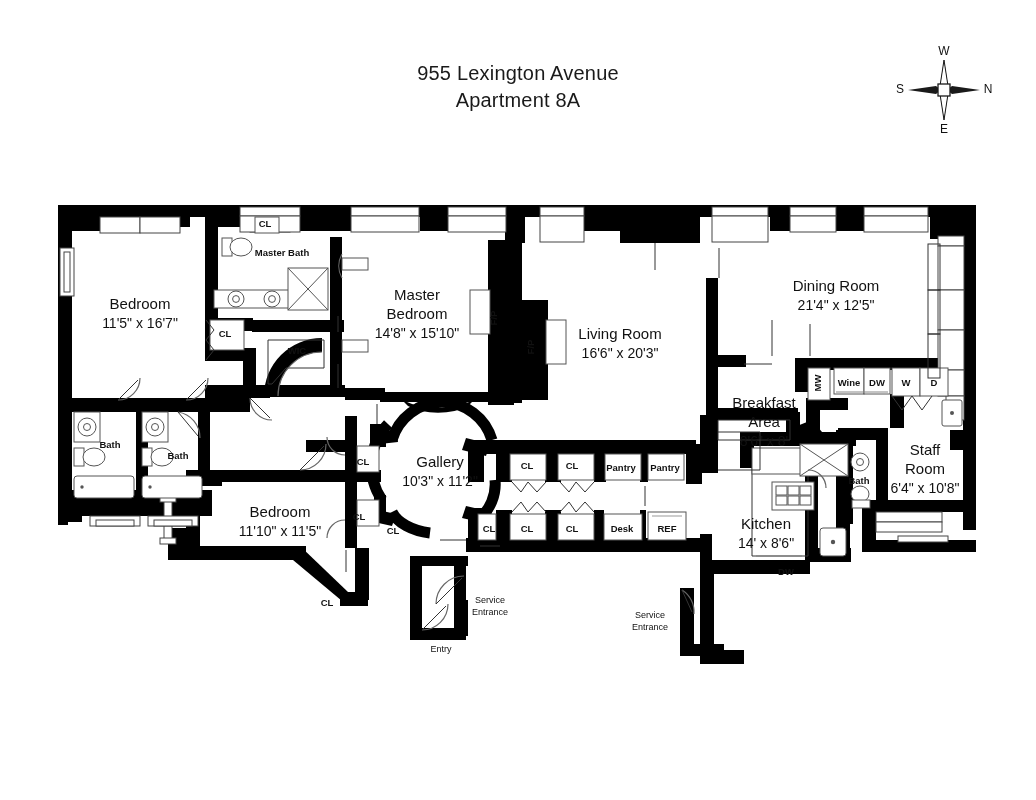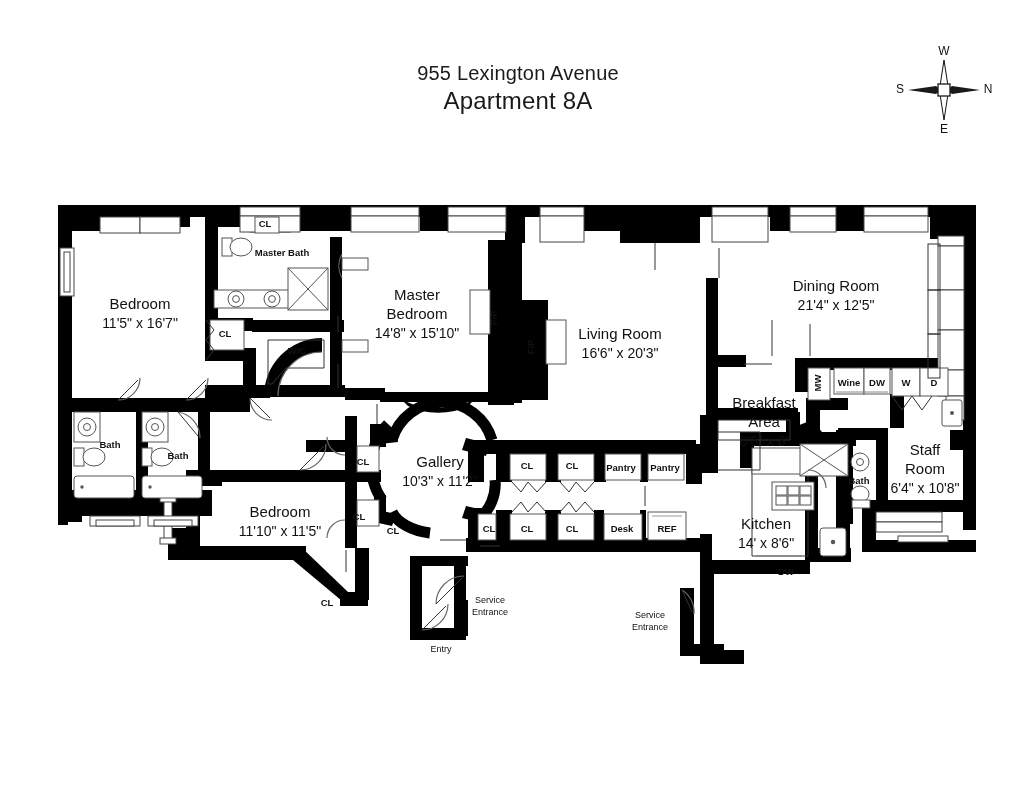--- a/index.html
+++ b/index.html
@@ -27,21 +27,21 @@
     width: 1036px;
     text-align: center;
     color: #1a1a1a;
   }
   .title-line1 {
     font-size: 20px;
     line-height: 27px;
     letter-spacing: 0.2px;
   }
   .title-line2 {
-    font-size: 24px;
+    font-size: 20px;
     line-height: 27px;
     letter-spacing: 0.2px;
   }
   #compass {
     position: absolute;
     left: 892px;
     top: 42px;
     width: 104px;
     height: 94px;
   }

